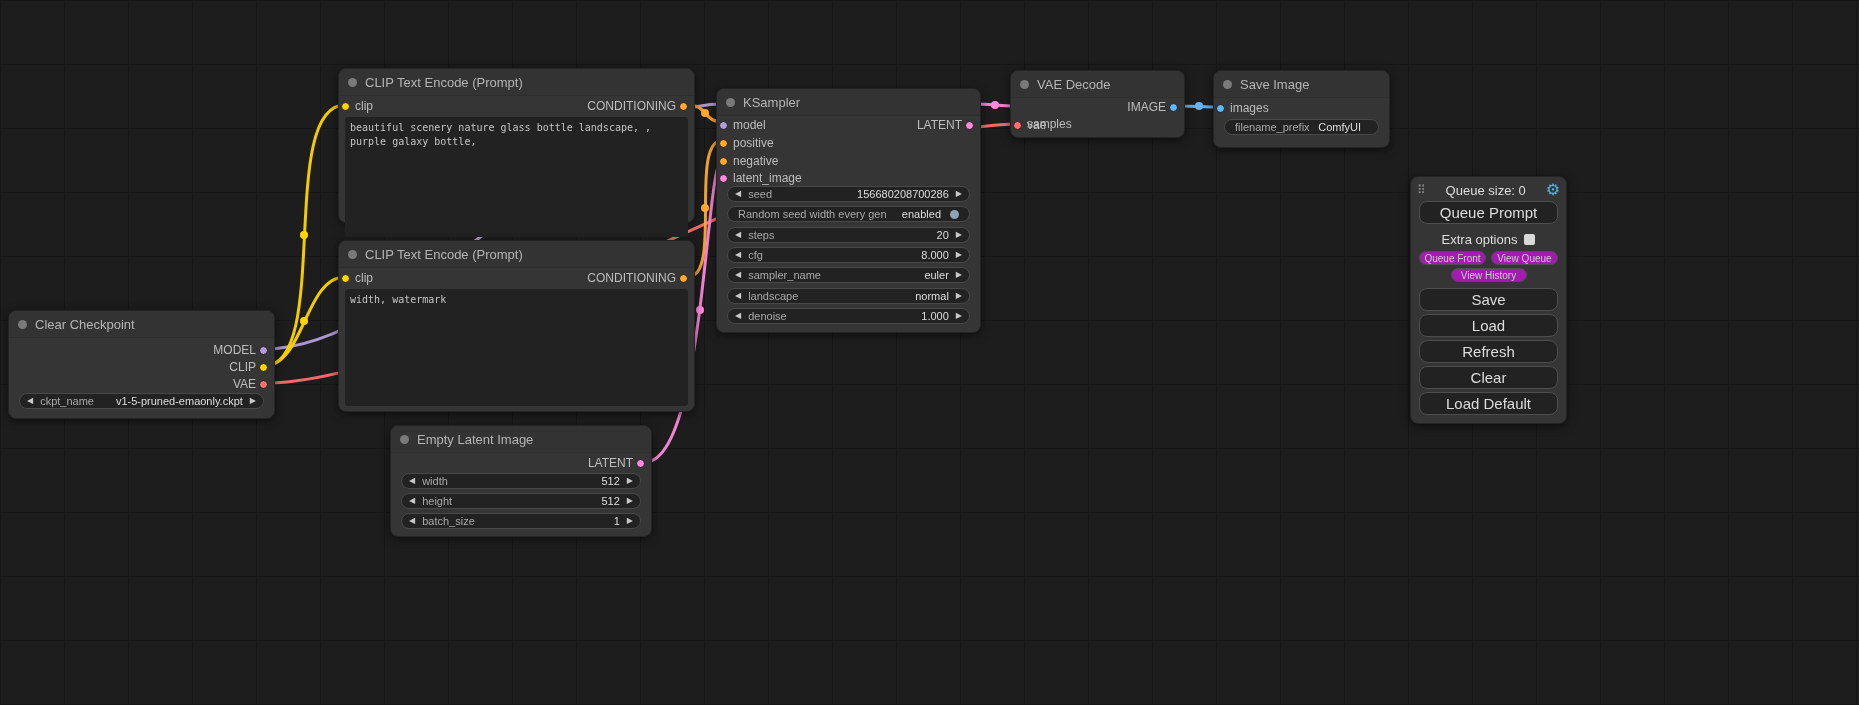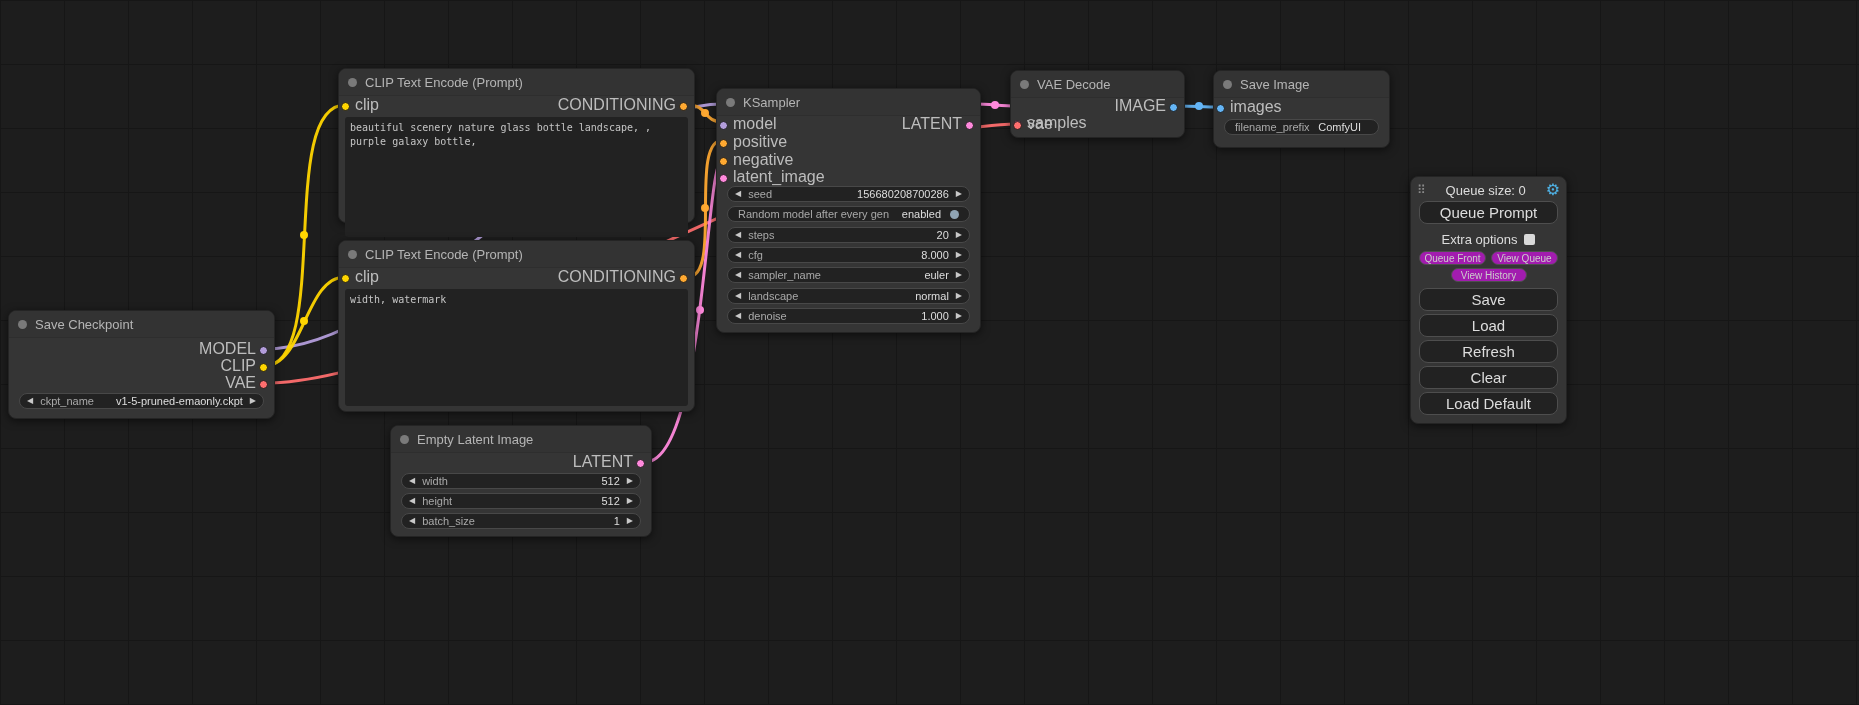--- a/index.html
+++ b/index.html
@@ -19,21 +19,21 @@
     position:absolute;z-index:2;background:#353535;border:1px solid #242424;
     border-radius:8px;box-sizing:border-box;box-shadow:0 2px 8px rgba(0,0,0,.55);
   }
   .node-head{
     height:26px;display:flex;align-items:center;background:#333;
     border-radius:7px 7px 0 0;border-bottom:1px solid #2e2e2e;
   }
   .head-dot{width:9px;height:9px;border-radius:50%;background:#7a7a7a;margin:0 8px 0 9px;flex:none;}
   .node-title-text{font-size:13px;color:#b5b5b5;white-space:nowrap;}
 
-  .slot{position:absolute;height:16px;display:flex;align-items:flex-end;font-size:16px;color:#bdbdbd;white-space:nowrap;}
+  .slot{position:absolute;height:16px;display:flex;align-items:center;font-size:12px;color:#bdbdbd;white-space:nowrap;}
   .slot.in{left:0;padding-left:16px;}
   .slot.out{right:0;padding-right:18px;}
   .port{position:absolute;width:9px;height:9px;border-radius:50%;top:3.5px;border:1px solid #1c1c1c;box-sizing:border-box;}
   .slot.in .port{left:2px;}
   .slot.out .port{right:6px;}
   .c-model{background:#B39DDB}.c-clip{background:#FFD500}.c-vae{background:#FF6E6E}
   .c-cond{background:#FFA931}.c-latent{background:#FF89DC}.c-image{background:#64B5F6}
 
   .widget{
     position:absolute;left:10px;right:10px;height:16px;background:#222;
@@ -100,21 +100,21 @@
     <circle cx="705" cy="113" r="4" fill="#FFA931"></circle>
     <circle cx="705" cy="208" r="4" fill="#FFA931"></circle>
     <circle cx="700" cy="310" r="4" fill="#FF89DC"></circle>
     <circle cx="995" cy="105" r="4" fill="#FF89DC"></circle>
     <circle cx="1199" cy="106" r="4" fill="#64B5F6"></circle>
   </svg>
 
   <div class="node" style="left:8px;top:310px;width:267px;height:109px;">
     <div class="node-head">
       <span class="head-dot"></span>
-      <span class="node-title-text">Save Checkpoint</span>
+      <span class="node-title-text">Clear Checkpoint</span>
     </div>
     <div class="slot out" style="top:31px;">
       <span>MODEL</span>
       <span class="port c-model"></span>
     </div>
     <div class="slot out" style="top:48px;">
       <span>CLIP</span>
       <span class="port c-clip"></span>
     </div>
     <div class="slot out" style="top:65px;">
@@ -216,21 +216,21 @@
       <span>latent_image</span>
     </div>
 
     <div class="widget" style="top:97px;">
       <span class="arrow">◀</span>
       <span class="w-name">seed</span>
       <span class="w-value">156680208700286</span>
       <span class="arrow">▶</span>
     </div>
     <div class="widget no-arrows" style="top:117px;">
-      <span class="w-name">Random model after every gen</span>
+      <span class="w-name">Random seed width every gen</span>
       <span class="w-value">enabled</span>
       <span class="toggle-dot"></span>
     </div>
     <div class="widget" style="top:138px;">
       <span class="arrow">◀</span>
       <span class="w-name">steps</span>
       <span class="w-value">20</span>
       <span class="arrow">▶</span>
     </div>
     <div class="widget" style="top:158px;">

